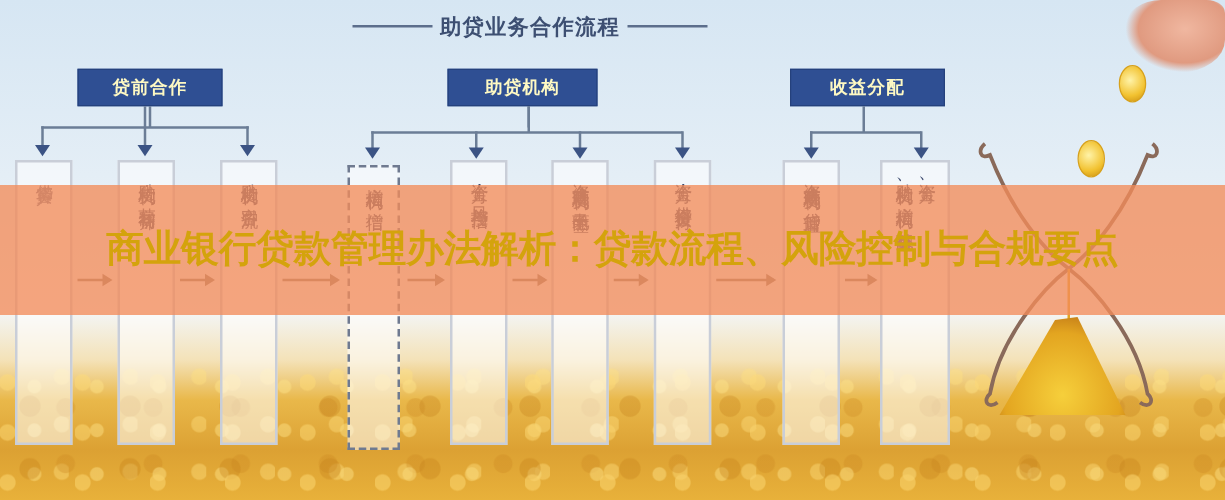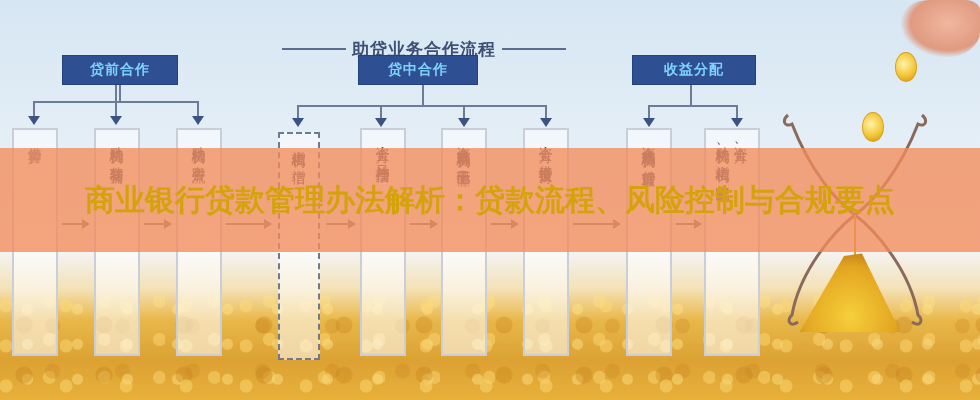--- a/index.html
+++ b/index.html
@@ -17,28 +17,28 @@
       radial-gradient(circle at 55% 55%, rgba(255,230,140,.55) 0 5px, transparent 6px),
       radial-gradient(circle at 75% 80%, rgba(200,130,30,.35) 0 7px, transparent 8px),
       radial-gradient(circle at 90% 30%, rgba(255,225,130,.5) 0 6px, transparent 7px);
     background-size: 60px 40px, 80px 50px, 50px 35px, 70px 45px, 55px 38px;
     opacity: .8;
     pointer-events: none;
   }
 
   .main-title {
     position: absolute; left: 282px; top: 8px; width: 284px; height: 26px;
-    display: flex; align-items: center; justify-content: center; gap: 6px; margin-top: 28px;
+    display: flex; align-items: center; justify-content: center; gap: 6px;
   }
   .main-title .line { flex: 1; height: 2px; background: #5c6e8c; }
   .main-title span.txt { font-size: 17px; font-weight: bold; color: #3d4f72; letter-spacing: 1px; white-space: nowrap; }
 
   .phase {
     position: absolute; height: 30px; background: #2f4f93;
-    border: 1px solid #25417c; color: #7dd3fc; font-size: 14px; font-weight: bold;
+    border: 1px solid #25417c; color: #fef9c3; font-size: 14px; font-weight: bold;
     display: flex; align-items: center; justify-content: center; letter-spacing: 1px; text-align: center;
   }
   .vline { position: absolute; width: 2px; background: #6b7d96; }
   .hline { position: absolute; height: 2px; background: #6b7d96; }
   .arrowhead {
     position: absolute; width: 0; height: 0;
     border-left: 6px solid transparent; border-right: 6px solid transparent;
     border-top: 9px solid #3b5384;
   }
 
@@ -100,21 +100,21 @@
 
 <div class="gold-texture"></div>
 
 <div class="main-title">
   <div class="line"></div>
   <span class="txt">助贷业务合作流程</span>
   <div class="line"></div>
 </div>
 
 <div class="phase" style="left:62px; top:55px; width:116px;">贷前合作</div>
-<div class="phase" style="left:358px; top:55px; width:120px;">贷中合作</div>
+<div class="phase" style="left:358px; top:55px; width:120px;">助贷机构</div>
 <div class="phase" style="left:632px; top:55px; width:124px;">收益分配</div>
 
 <div class="vline" style="left:119px; top:85px; height:17px;"></div>
 <div class="hline" style="left:33px; top:101px; width:166px;"></div>
 <div class="vline" style="left:33px; top:101px; height:16px;"></div>
 <div class="vline" style="left:114px; top:85px; height:32px; left:115px;"></div>
 <div class="vline" style="left:197px; top:101px; height:16px;"></div>
 <div class="arrowhead" style="left:28px; top:116px;"></div>
 <div class="arrowhead" style="left:110px; top:116px;"></div>
 <div class="arrowhead" style="left:192px; top:116px;"></div>

